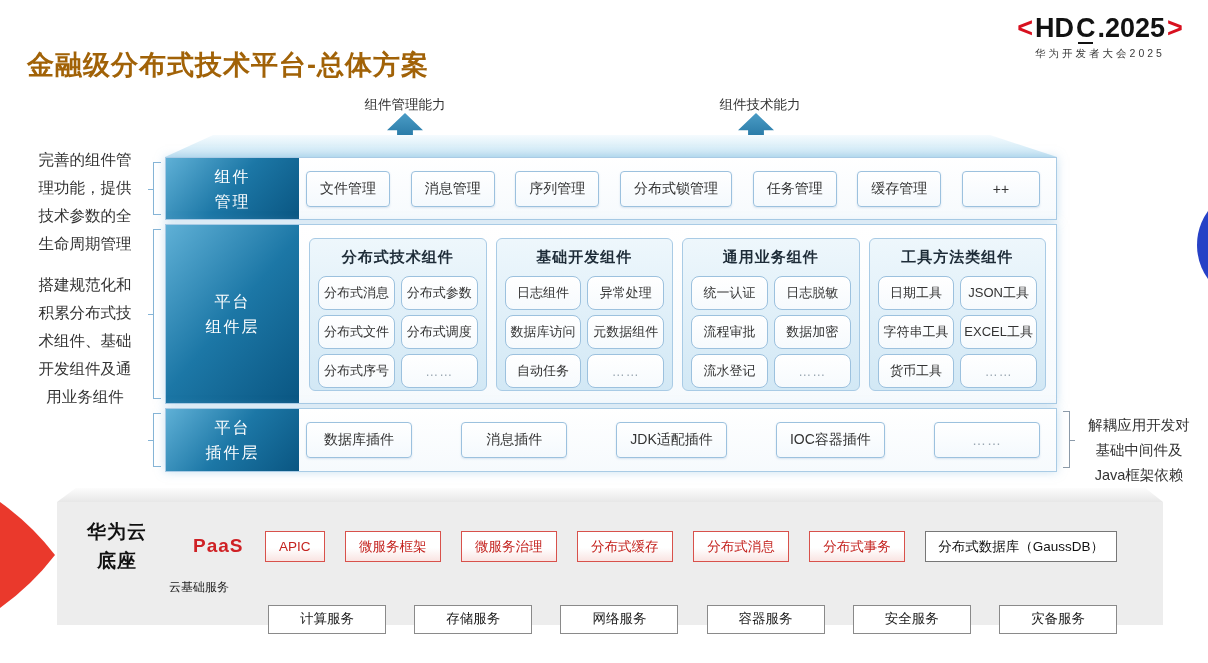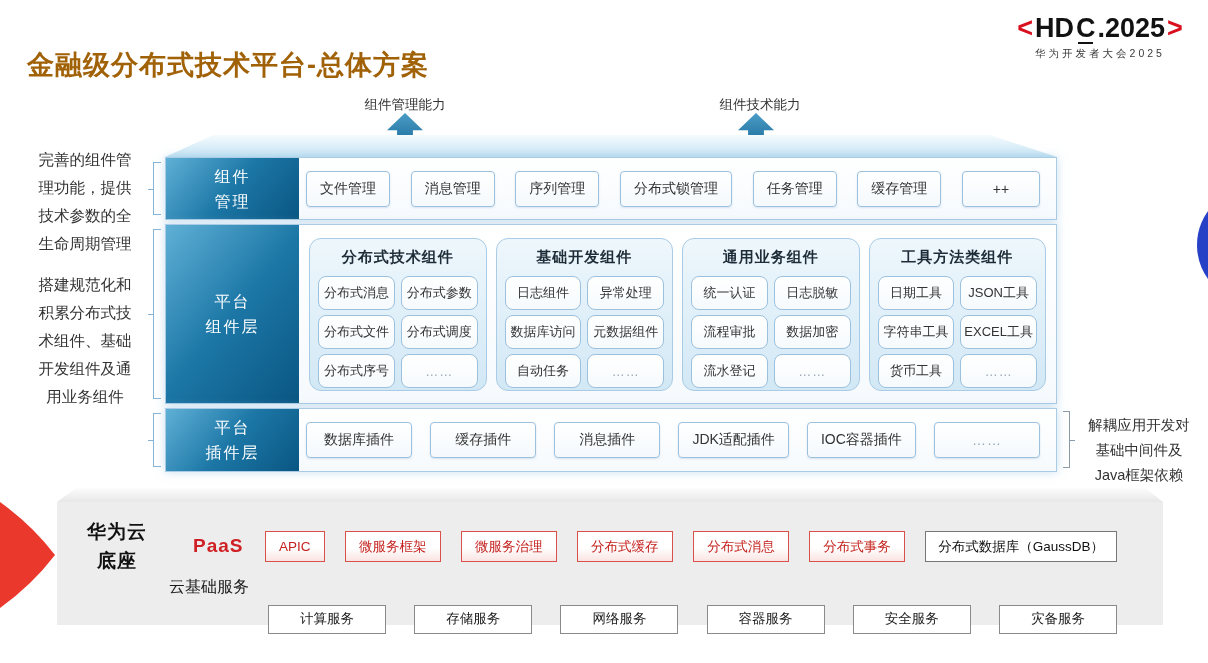--- a/index.html
+++ b/index.html
@@ -42,21 +42,21 @@
     border:1px solid #8b9aa9;border-left:none;box-sizing:border-box;}
   .right-bracket::after{content:"";position:absolute;right:-6px;top:50%;width:6px;height:1px;background:#8b9aa9;}
   .chip{background:linear-gradient(180deg,#ffffff,#f4f9fd);border:1px solid #9cc1de;border-radius:4px;
     height:36px;display:flex;align-items:center;justify-content:center;font-size:14px;color:#333;
     box-shadow:0 1px 2px rgba(120,160,200,.25);padding:0 13px;box-sizing:border-box;white-space:nowrap;}
   .r1-items{position:absolute;left:140px;right:16px;top:0;bottom:0;display:flex;align-items:center;justify-content:space-between;border-radius:22px;}
   .r1-items .chip{min-width:78px;}
   .r3-items{position:absolute;left:140px;right:16px;top:0;bottom:0;display:flex;align-items:center;justify-content:space-between;}
   .r3-items .chip{min-width:106px;}
   .r2-cols{position:absolute;left:143px;right:10px;top:13px;bottom:12px;display:flex;gap:9px;}
-  .col{flex:1;background:linear-gradient(180deg,#eef7fc,#d2e8f5);border:1px solid #a9cbe5;border-radius:12px;
+  .col{flex:1;background:linear-gradient(180deg,#eef7fc,#d2e8f5);border:1px solid #a9cbe5;border-radius:6px;
     padding:5px 8px 8px;box-sizing:border-box;}
   .col-title{text-align:center;font-weight:bold;font-size:15px;color:#1e2c38;margin:4px 0 9px;letter-spacing:1px;white-space:nowrap;}
   .col-grid{display:grid;grid-template-columns:1fr 1fr;gap:5px 6px;}
   .cell{background:linear-gradient(180deg,#ffffff,#f6fafd);border:1px solid #9cc1de;border-radius:8px;
     height:32px;display:flex;align-items:center;justify-content:center;font-size:13px;color:#333;white-space:nowrap;}
   .dots{color:#9aa7b2;letter-spacing:1px;}
   
   .note{position:absolute;color:#333;text-align:center;}
   .note-left{left:18px;width:134px;font-size:15.5px;line-height:28px;}
   #note1{top:146px;} #note2{top:271px;}
@@ -66,21 +66,21 @@
   .red-arrow{position:absolute;left:0;top:499px;}
   
   .foundation-face{position:absolute;left:57px;top:488px;width:1106px;height:14px;
     background:linear-gradient(180deg,#fcfcfc,#e7e7e7);
     clip-path:polygon(1.7% 0,98.4% 0,100% 100%,0 100%);}
   .foundation{position:absolute;left:57px;top:502px;width:1106px;height:123px;background:#ededed;}
   .hw-label{position:absolute;left:24px;top:15px;width:72px;text-align:center;
     font-size:19px;font-weight:bold;color:#111;line-height:29px;letter-spacing:1px;}
   .paas-label{position:absolute;left:136px;top:28px;height:32px;line-height:32px;
     font-size:19px;font-weight:bold;color:#cf2125;letter-spacing:1px;}
-  .cloudbase-label{position:absolute;left:112px;top:70px;height:30px;line-height:30px;font-size:16px;color:#1a1a1a;}
+  .cloudbase-label{position:absolute;left:112px;top:70px;height:30px;line-height:30px;font-size:12px;color:#1a1a1a;}
   .paas-row{position:absolute;left:208px;top:28px;width:852px;height:32px;
     display:flex;align-items:flex-end;justify-content:space-between;}
   .paas-chip{border:1px solid #d8514b;color:#c4231f;background:linear-gradient(180deg,#ffffff 55%,#f9e4e2);
     height:31px;display:flex;align-items:center;justify-content:center;padding:0 13px;
     font-size:13.5px;box-sizing:border-box;min-width:53px;white-space:nowrap;}
   .db-chip{border:1px solid #777;color:#111;background:#ffffff;height:31px;min-width:186px;
     display:flex;align-items:center;justify-content:center;padding:0 12px;font-size:13.5px;box-sizing:border-box;white-space:nowrap;}
   .cloudbase-row{position:absolute;left:211px;top:70px;width:849px;height:30px;
     display:flex;align-items:center;justify-content:space-between;margin-top:32px;}
   .cloudbase-chip{border:1px solid #8a8a8a;background:#ffffff;color:#1a1a1a;width:118px;height:29px;
@@ -195,21 +195,20 @@
 </div>
 
 <div class="row row3">
   <div class="left-bracket"></div>
   <div class="row-label">
     <span>平台</span>
     <span>插件层</span>
   </div>
   <div class="r3-items">
     <div class="chip">数据库插件</div>
-    <div class="chip">缓存插件</div>
     <div class="chip">消息插件</div>
     <div class="chip">JDK适配插件</div>
     <div class="chip">IOC容器插件</div>
     <div class="chip dots">……</div>
   </div>
 </div>
 
 <div class="right-bracket"></div>
 <div class="note note-right">
   <div>解耦应用开发对</div>

